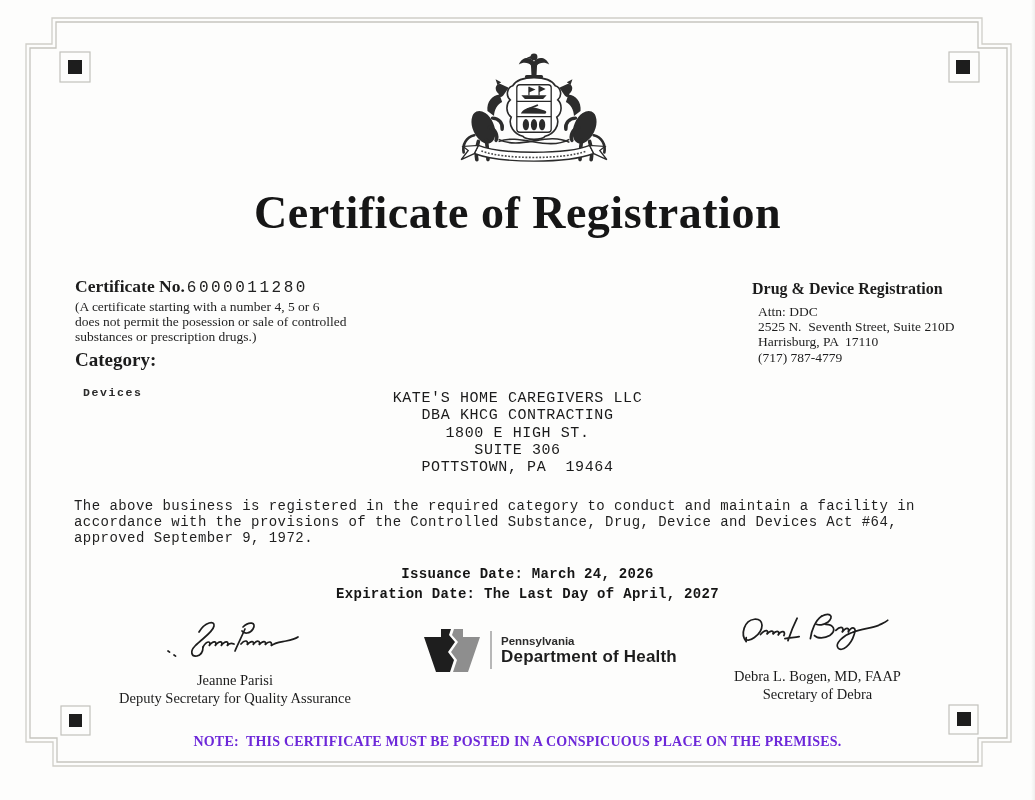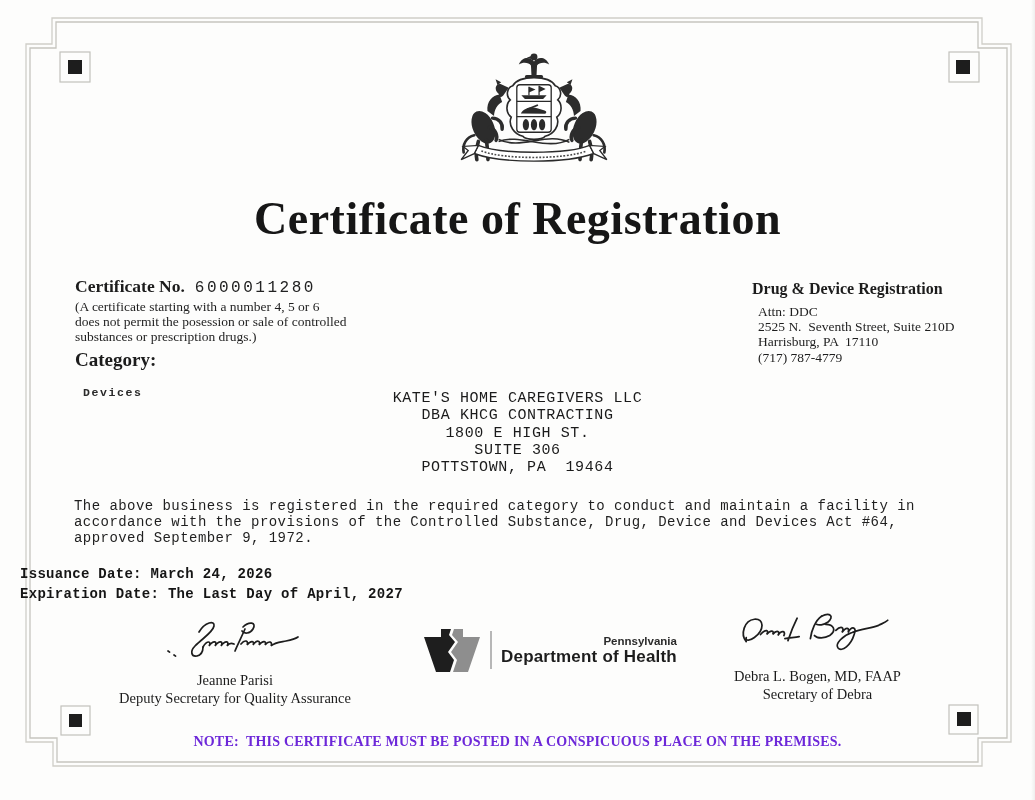--- a/index.html
+++ b/index.html
@@ -9,59 +9,59 @@
     font-family:"Liberation Serif", serif;
     color:#1c1c1c;
   }
   .abs{position:absolute;}
   
   #frame{position:absolute;left:0;top:0;width:1035px;height:800px;pointer-events:none;}
   
   #emblem{left:448px;top:48px;width:172px;height:120px;}
   
   .title{
-    left:0;right:0;top:192px;text-align:center;
+    left:0;right:0;top:186px;text-align:center;
     font-size:46px;font-weight:700;letter-spacing:0.5px;color:#161616;
   }
   
   .certline{left:75px;top:276px;font-size:17px;white-space:pre;}
   .certline .lbl{font-weight:700;font-size:17.5px;}
-  .certline .num{font-family:"Liberation Mono", monospace;font-size:16px;letter-spacing:2.5px;margin-left:10px;color:#222;}
+  .certline .num{font-family:"Liberation Mono", monospace;font-size:16px;letter-spacing:2.5px;margin-left:2px;color:#222;}
   .certnote{left:75px;top:300px;font-size:13.5px;line-height:14.8px;color:#1e1e1e;}
   .category-lbl{left:75px;top:349px;font-size:19px;font-weight:700;}
   .category-val{left:83px;top:386px;font-family:"Liberation Mono", monospace;font-size:11.5px;font-weight:700;letter-spacing:1.6px;color:#2a2a2a;}
   
   .registrar{left:752px;top:280px;}
   .registrar .head{font-size:16px;font-weight:700;margin-bottom:6px;}
   .registrar .line{font-size:13.5px;line-height:15.2px;padding-left:6px;white-space:pre;color:#1e1e1e;}
   
   .business{left:0;right:0;top:390px;text-align:center;
     font-family:"Liberation Mono", monospace;font-size:15px;letter-spacing:0.6px;
     line-height:17.3px;color:#1b1b1b;}
   .business div{white-space:pre;}
   
   .bodytext{left:74px;top:499px;font-family:"Liberation Mono", monospace;
     font-size:14px;letter-spacing:0.45px;line-height:15.8px;color:#1f1f1f;}
   .bodytext div{white-space:pre;}
   
-  .dates{left:0;right:0;top:565px;
+  .dates{left:0;right:0;top:565px;text-align:center;
     font-family:"Liberation Mono", monospace;font-size:14px;font-weight:700;
     letter-spacing:0.3px;line-height:19.5px;color:#151515;margin-left:20px;}
   .dates div{white-space:pre;}
   
   .sigblock{text-align:center;}
   .sig-left{left:95px;top:614px;width:280px;}
   .sig-right{left:685px;top:606px;width:265px;}
   .signame{font-size:14.5px;margin-top:2px;}
   .sigtitle{font-size:14.5px;margin-top:1px;}
   
   .agency{left:421px;top:626px;display:flex;align-items:center;
     font-family:"Liberation Sans", sans-serif;}
   .agency .divider{width:2px;height:38px;background:#b7b7b7;margin:0 9px 0 7px;}
-  .agency .state{font-size:11.5px;font-weight:700;color:#2b2b2b;line-height:12px;text-align:right;}
+  .agency .state{font-size:11.5px;font-weight:700;color:#2b2b2b;line-height:12px;}
   .agency .dept{font-size:17px;font-weight:700;color:#1d1d1d;line-height:19px;letter-spacing:0.2px;}
   
   .footnote{left:0;right:0;top:734px;text-align:center;font-size:14px;font-weight:700;
     letter-spacing:0.2px;color:#6d28d9;}
   .footnote span{white-space:pre;}
   
   .scan-edge{right:0;top:0;width:4px;height:800px;background:linear-gradient(to right,rgba(0,0,0,0),rgba(0,0,0,0.06));}
 </style>
 </head>
 <body>

